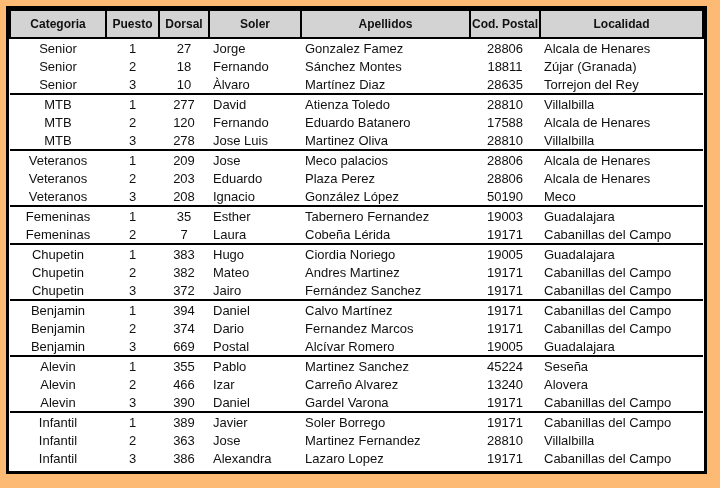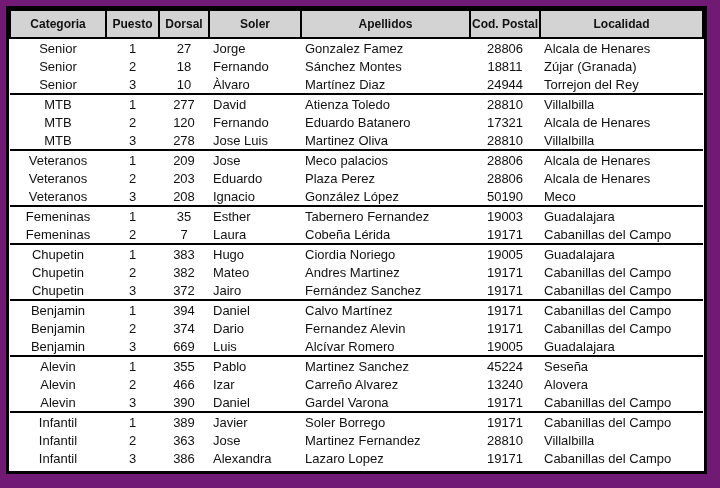--- a/index.html
+++ b/index.html
@@ -6,21 +6,21 @@
     margin: 0;
     padding: 0;
     background: #ffffff;
     font-family: "Liberation Sans", sans-serif;
     color: #111111;
   }
   .page {
     position: relative;
     width: 720px;
     height: 488px;
-    background: #701a75;
+    background: #fdba74;
     overflow: hidden;
   }
   .table-wrap {
     position: absolute;
     left: 6px;
     top: 6px;
     width: 701px;
     height: 468px;
     border: 3px solid #000000;
     box-sizing: border-box;
@@ -106,39 +106,39 @@
             <td class="al-left">Sánchez Montes</td>
             <td class="al-center">18811</td>
             <td class="al-left">Zújar (Granada)</td>
           </tr>
           <tr>
             <td class="al-center">Senior</td>
             <td class="al-center">3</td>
             <td class="al-center">10</td>
             <td class="al-left">Àlvaro</td>
             <td class="al-left">Martínez Diaz</td>
-            <td class="al-center">24944</td>
+            <td class="al-center">28635</td>
             <td class="al-left">Torrejon del Rey</td>
           </tr>
           <tr class="group-start">
             <td class="al-center">MTB</td>
             <td class="al-center">1</td>
             <td class="al-center">277</td>
             <td class="al-left">David</td>
             <td class="al-left">Atienza Toledo</td>
             <td class="al-center">28810</td>
             <td class="al-left">Villalbilla</td>
           </tr>
           <tr>
             <td class="al-center">MTB</td>
             <td class="al-center">2</td>
             <td class="al-center">120</td>
             <td class="al-left">Fernando</td>
             <td class="al-left">Eduardo Batanero</td>
-            <td class="al-center">17321</td>
+            <td class="al-center">17588</td>
             <td class="al-left">Alcala de Henares</td>
           </tr>
           <tr>
             <td class="al-center">MTB</td>
             <td class="al-center">3</td>
             <td class="al-center">278</td>
             <td class="al-left">Jose Luis</td>
             <td class="al-left">Martinez Oliva</td>
             <td class="al-center">28810</td>
             <td class="al-left">Villalbilla</td>
@@ -222,29 +222,29 @@
             <td class="al-left">Daniel</td>
             <td class="al-left">Calvo Martínez</td>
             <td class="al-center">19171</td>
             <td class="al-left">Cabanillas del Campo</td>
           </tr>
           <tr>
             <td class="al-center">Benjamin</td>
             <td class="al-center">2</td>
             <td class="al-center">374</td>
             <td class="al-left">Dario</td>
-            <td class="al-left">Fernandez Alevin</td>
+            <td class="al-left">Fernandez Marcos</td>
             <td class="al-center">19171</td>
             <td class="al-left">Cabanillas del Campo</td>
           </tr>
           <tr>
             <td class="al-center">Benjamin</td>
             <td class="al-center">3</td>
             <td class="al-center">669</td>
-            <td class="al-left">Luis</td>
+            <td class="al-left">Postal</td>
             <td class="al-left">Alcívar Romero</td>
             <td class="al-center">19005</td>
             <td class="al-left">Guadalajara</td>
           </tr>
           <tr class="group-start">
             <td class="al-center">Alevin</td>
             <td class="al-center">1</td>
             <td class="al-center">355</td>
             <td class="al-left">Pablo</td>
             <td class="al-left">Martinez Sanchez</td>

